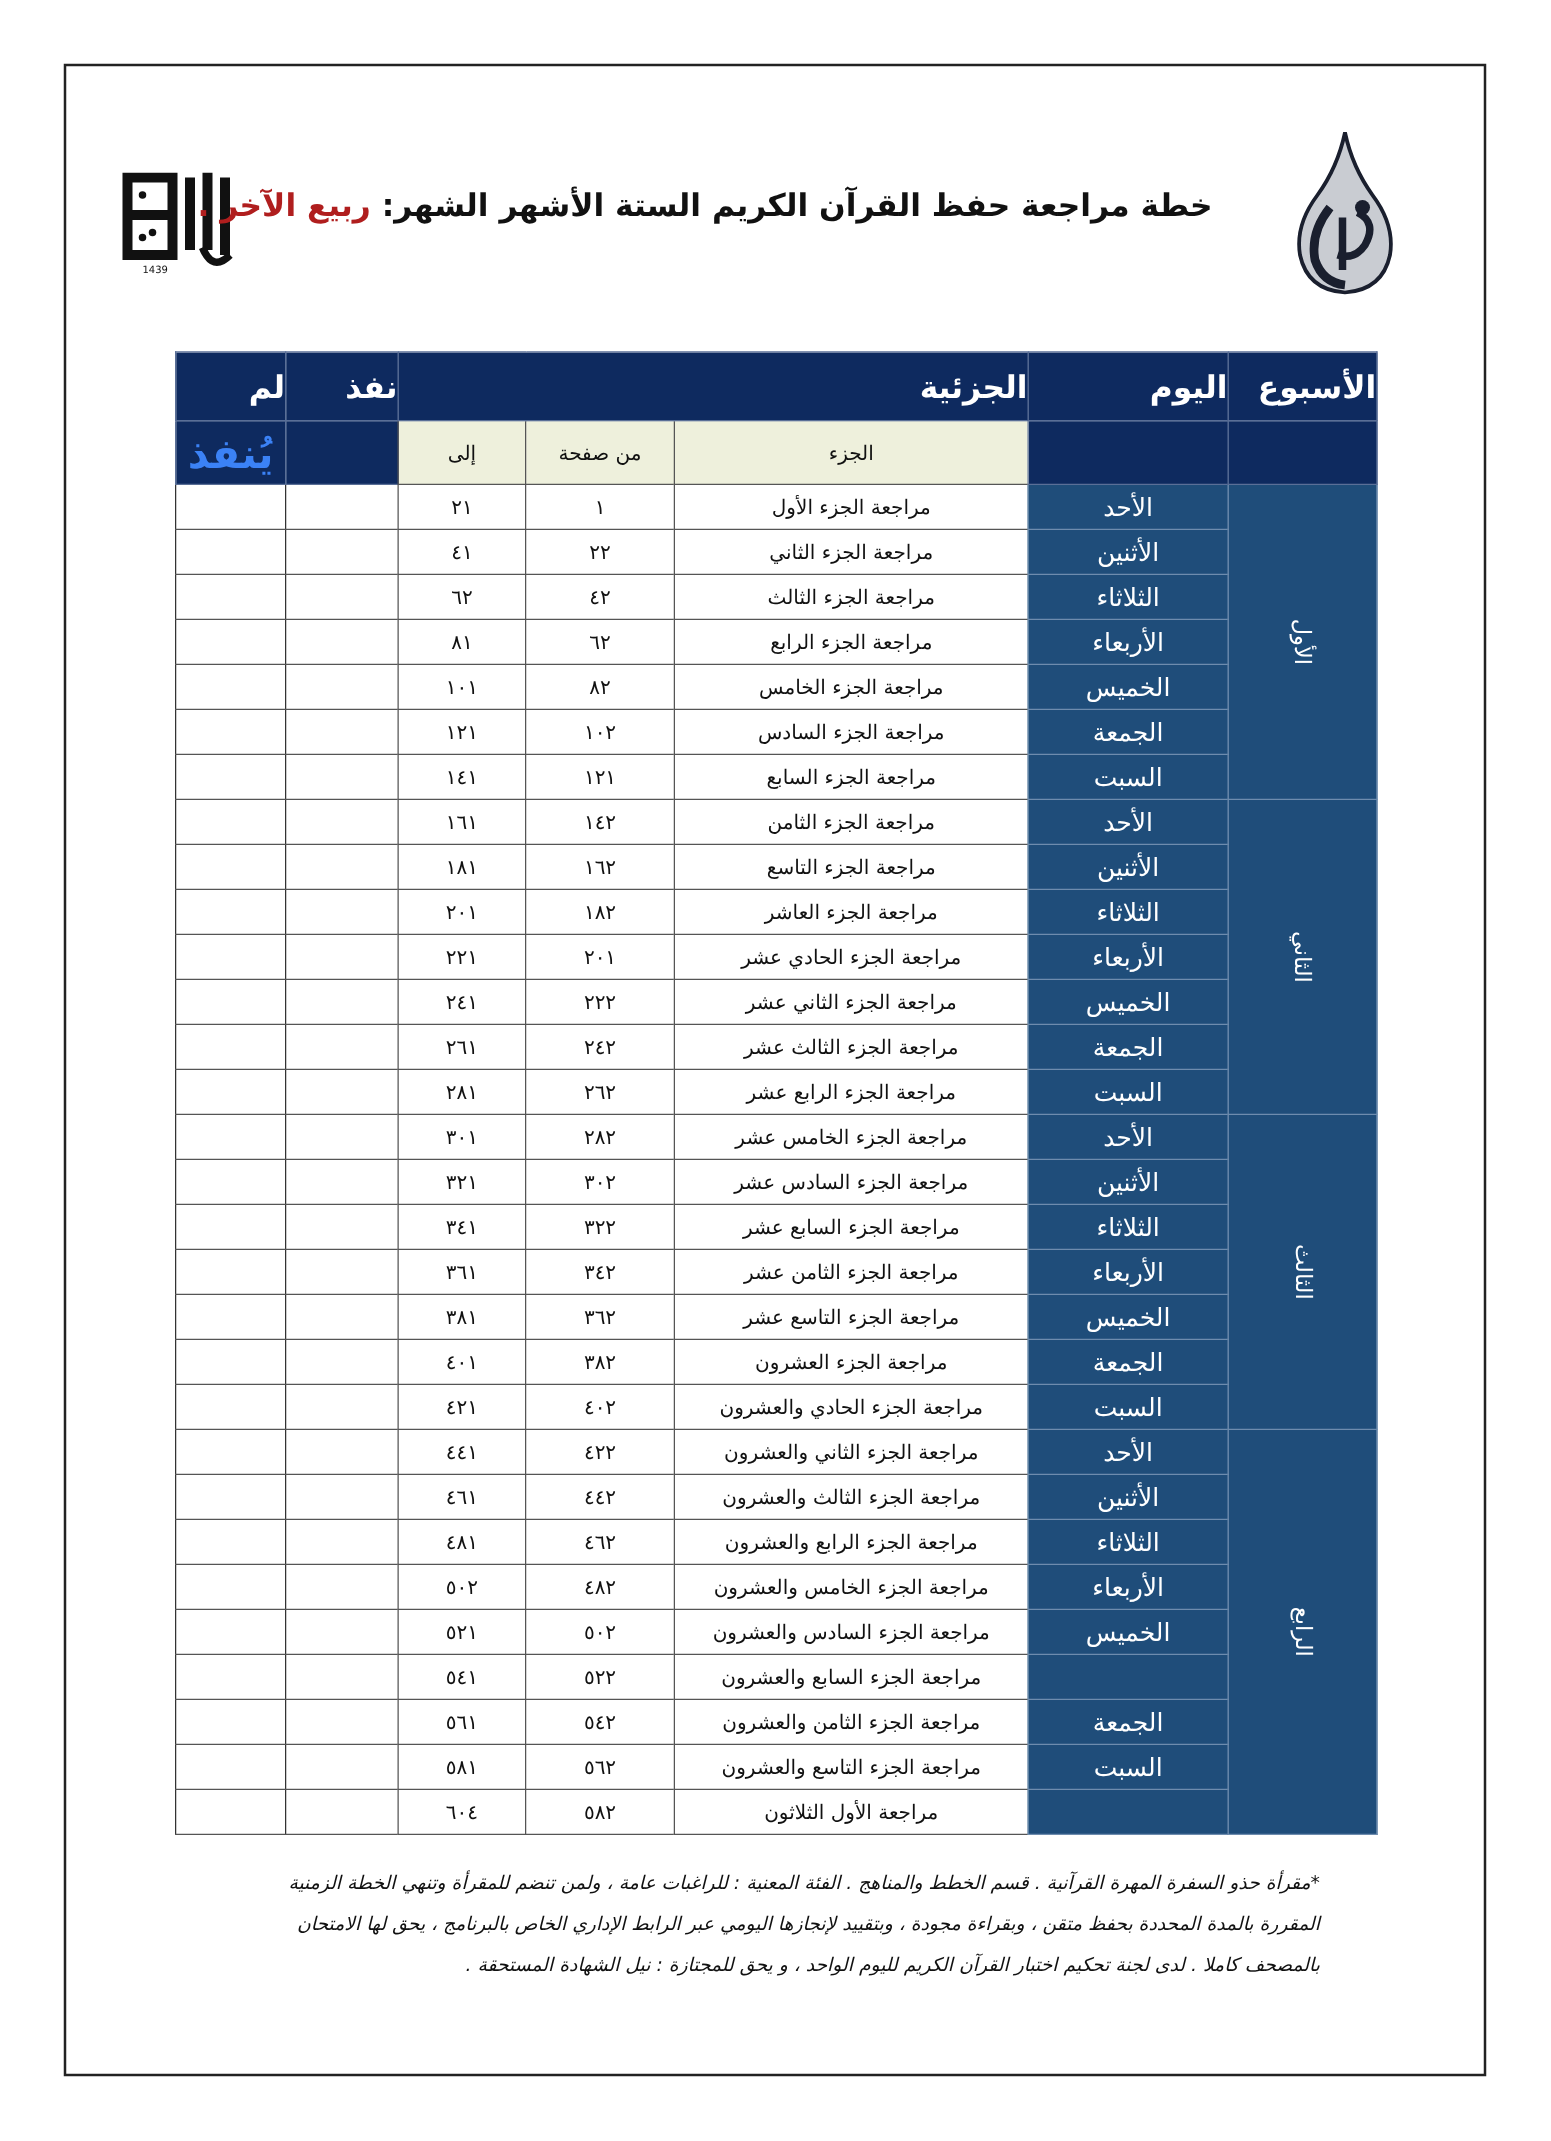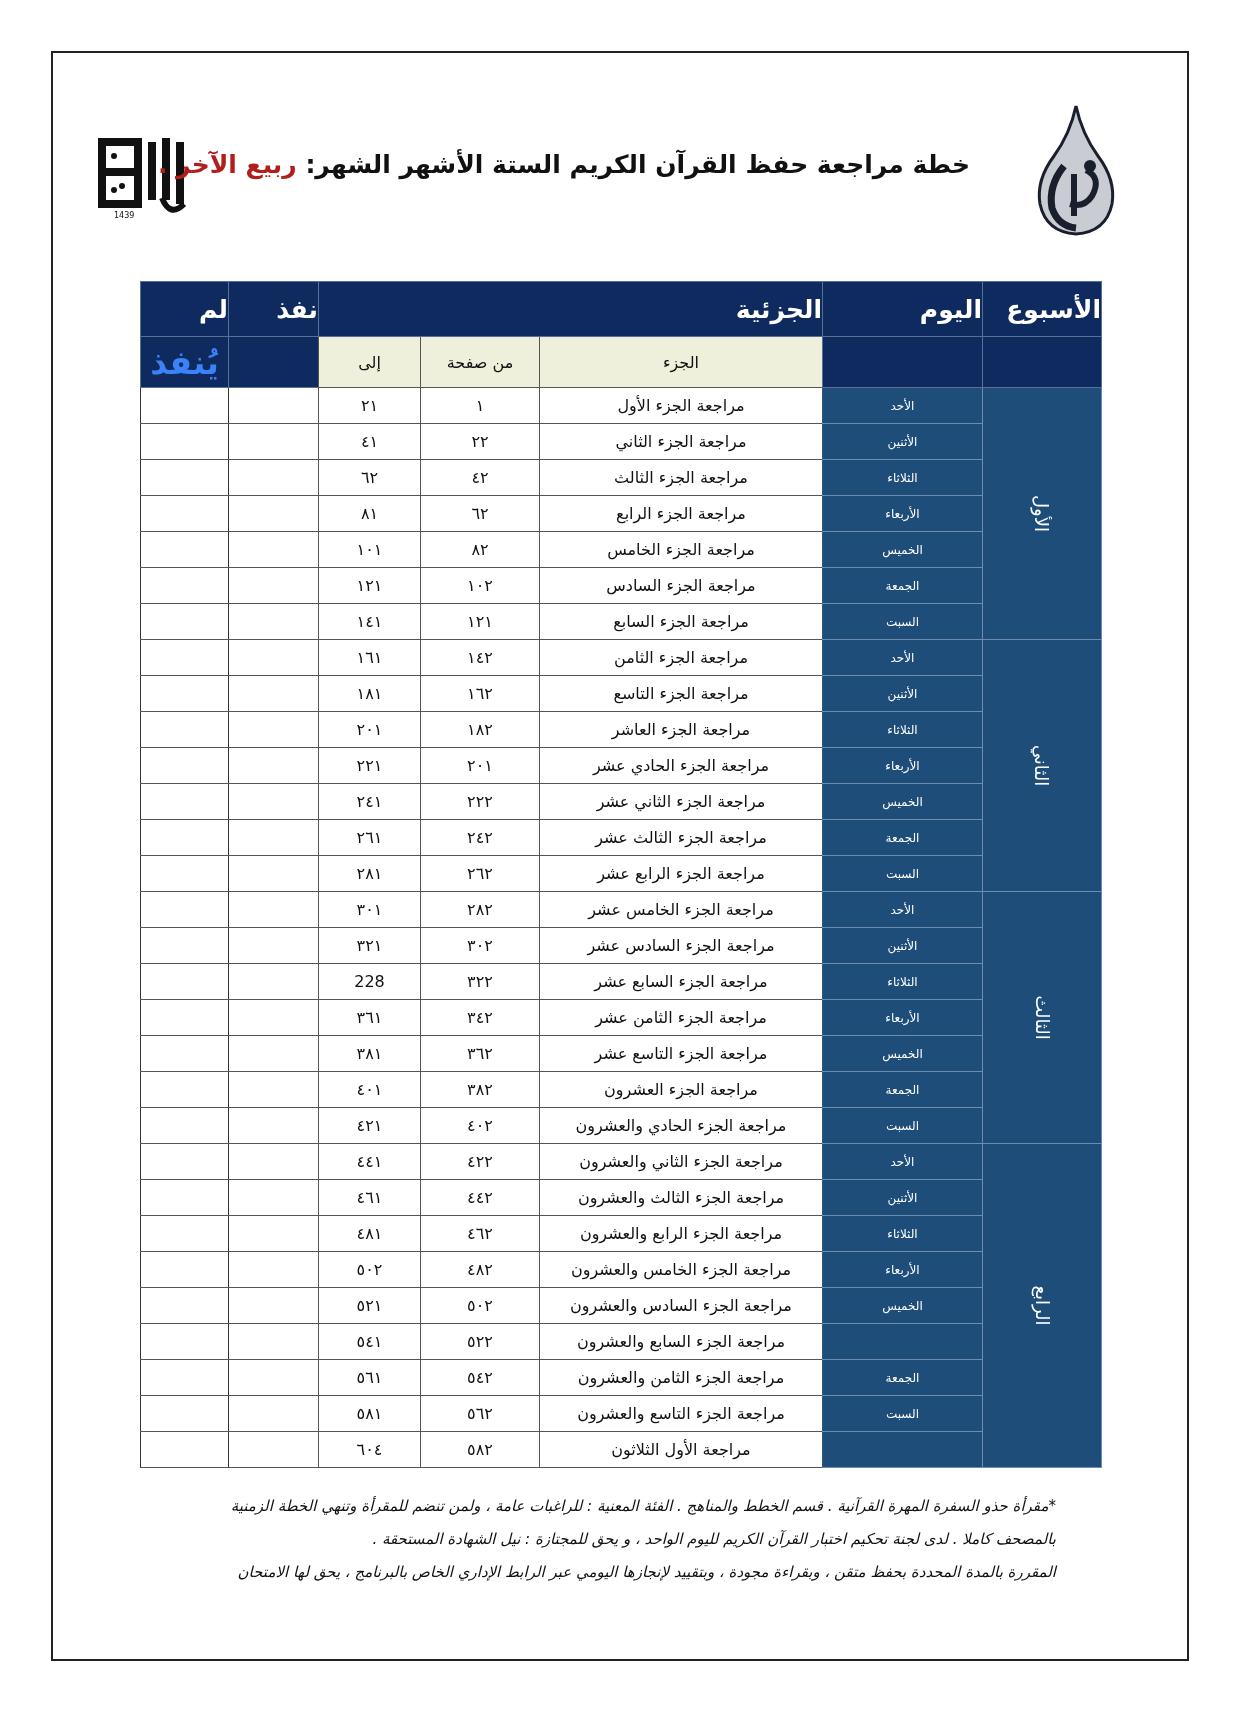--- a/index.html
+++ b/index.html
@@ -16,21 +16,21 @@
   .tbl { position: absolute; left: 140px; top: 281px; width: 961px; direction: rtl;
          border-collapse: collapse; table-layout: fixed; }
   .tbl td, .tbl th { padding: 0; text-align: center; vertical-align: middle; }
   .hdr1 th { height: 54px; background: #0e2a5f; color: #fff; font-size: 25px; font-weight: bold;
              border: 1px solid #5a6f97; text-align: right; }
   .hdr2 td { height: 50px; font-size: 16px; }
   .hdr2 .light { background: #eef0dc; color: #111; border: 1px solid #555; }
   .hdr2 .dark { background: #0e2a5f; color: #3b82f6; border: 1px solid #5a6f97; font-size: 33px; font-weight: bold; }
   .row td { height: 35px; font-size: 16px; border: 1.5px solid #555; color: #111; background: #fff; }
   .row td.day { background: #1f4d7a; color: #fff; border-left: 1px solid #2d5a86; border-right: 1px solid #2d5a86;
-                border-top: 1px solid #6e8cae; border-bottom: 1px solid #6e8cae; font-size: 12px; }
+                border-top: 1px solid #6e8cae; border-bottom: 1px solid #6e8cae; font-size: 20px; }
   .row td.week { background: #1f4d7a; color: #fff; border: 1px solid #6e8cae; }
   .week-label { display: inline-block; transform: rotate(90deg); white-space: nowrap; font-size: 18px; }
   .row td.num { font-size: 16px; }
   .row td.tick { border-left: 1.5px solid #333; }
 
   .footer { position: absolute; left: 186px; top: 1490px; width: 870px; direction: rtl; text-align: right;
             font-size: 15px; line-height: 33px; color: #111; font-style: italic; }
 </style>
 </head>
 <body>
@@ -224,21 +224,21 @@
         <td>مراجعة الجزء السادس عشر</td>
         <td class="num">٣٠٢</td>
         <td class="num">٣٢١</td>
         <td class="tick"></td>
         <td class="tick"></td>
       </tr>
       <tr class="row">
         <td class="day">الثلاثاء</td>
         <td>مراجعة الجزء السابع عشر</td>
         <td class="num">٣٢٢</td>
-        <td class="num">228</td>
+        <td class="num">٣٤١</td>
         <td class="tick"></td>
         <td class="tick"></td>
       </tr>
       <tr class="row">
         <td class="day">الأربعاء</td>
         <td>مراجعة الجزء الثامن عشر</td>
         <td class="num">٣٤٢</td>
         <td class="num">٣٦١</td>
         <td class="tick"></td>
         <td class="tick"></td>
@@ -338,15 +338,15 @@
         <td class="num">٥٨٢</td>
         <td class="num">٦٠٤</td>
         <td class="tick"></td>
         <td class="tick"></td>
       </tr>
     </tbody>
 </table>
 
 <div class="footer">
   <div>*مقرأة حذو السفرة المهرة القرآنية . قسم الخطط والمناهج . الفئة المعنية : للراغبات عامة ، ولمن تنضم للمقرأة وتنهي الخطة الزمنية</div>
+  <div>المقررة بالمدة المحددة بحفظ متقن ، وبقراءة مجودة ، وبتقييد لإنجازها اليومي عبر الرابط الإداري الخاص بالبرنامج ، يحق لها الامتحان</div>
   <div>بالمصحف كاملا . لدى لجنة تحكيم اختبار القرآن الكريم لليوم الواحد ، و يحق للمجتازة : نيل الشهادة المستحقة .</div>
-  <div>المقررة بالمدة المحددة بحفظ متقن ، وبقراءة مجودة ، وبتقييد لإنجازها اليومي عبر الرابط الإداري الخاص بالبرنامج ، يحق لها الامتحان</div>
 </div>
 
 </body></html>

